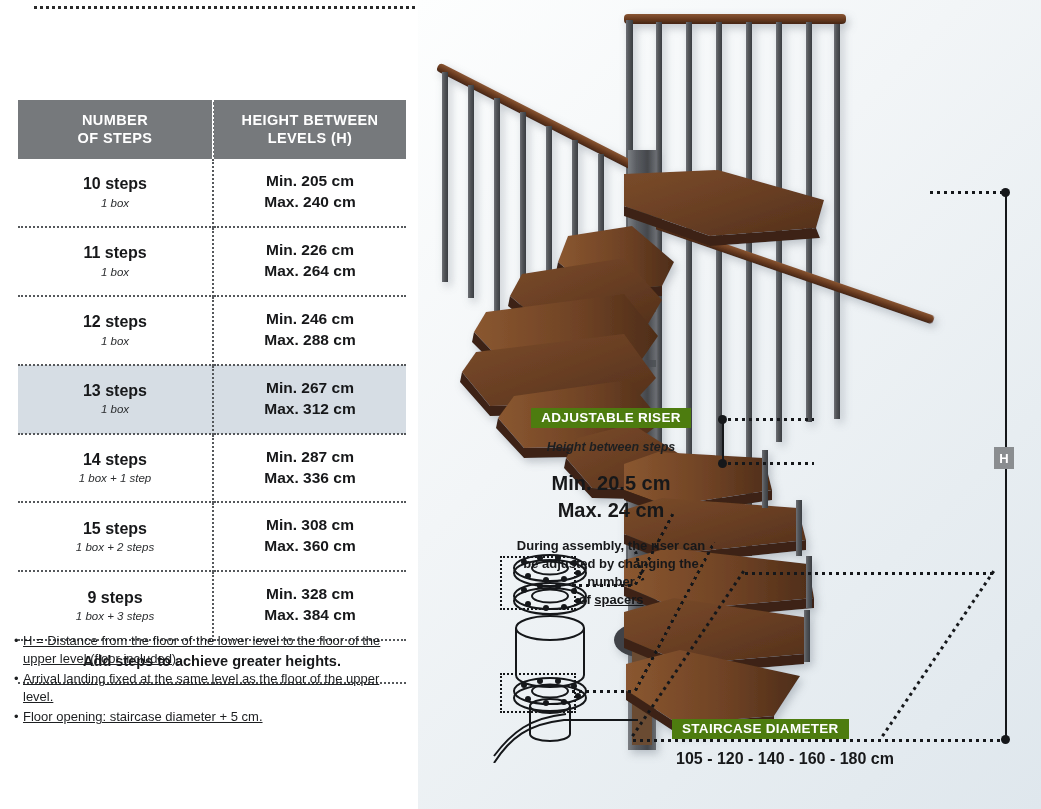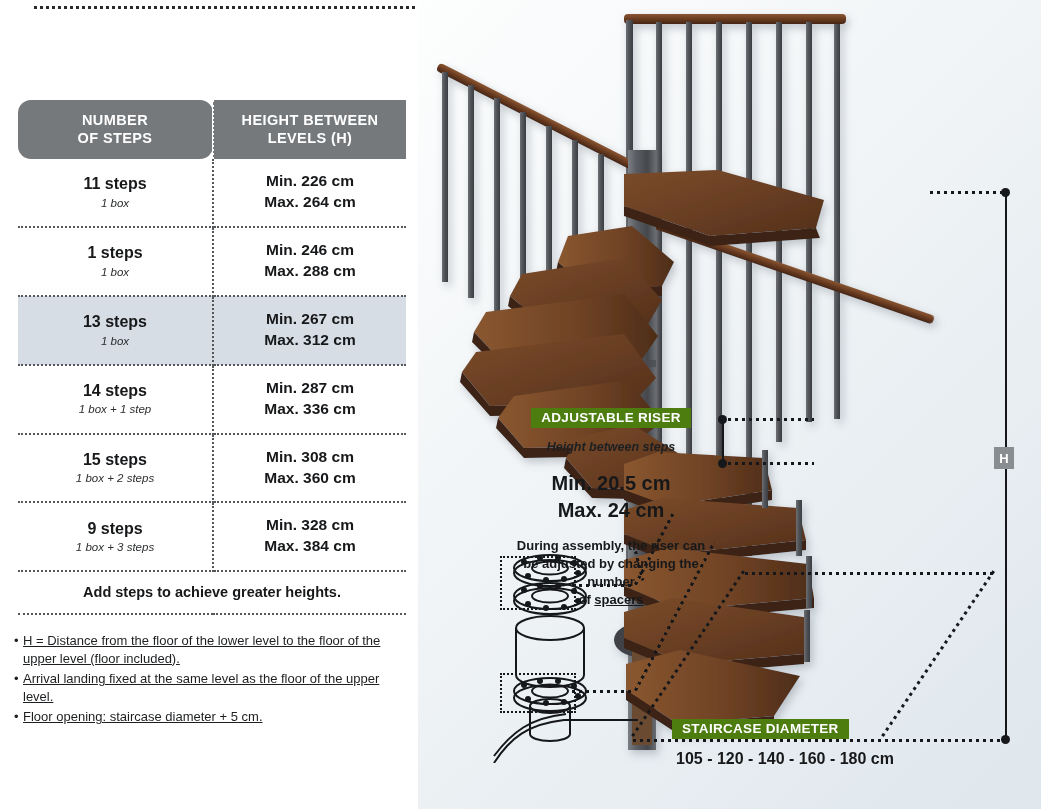--- a/index.html
+++ b/index.html
@@ -27,21 +27,21 @@
   .table-wrap{
     position:absolute;left:18px;top:100px;width:370px;
   }
   .tbl{border-collapse:collapse;width:370px;table-layout:fixed;}
   .tbl th{
     background:#76797c;color:#ffffff;
     font-size:14.5px;font-weight:bold;letter-spacing:.4px;
     padding:11px 4px 12px;line-height:1.25;text-align:center;
     border:0;
   }
-  .tbl th.c1{width:186px;border-radius:13px;}
+  .tbl th.c1{width:186px;}
   .tbl th.c2{width:184px;}
   .tbl td{
     text-align:center;padding:12px 4px 13px;
     border-bottom:2px dotted #55585b;
     vertical-align:middle;
   }
   .tbl tr:first-child th.c1{position:relative;}
   .tbl td.col-left{border-right:2px dotted #55585b;}
   .tbl th.c1{border-right:2px dotted #ffffff;}
   .tbl tr.row-hl td{background:#d6dde4;}
@@ -256,31 +256,41 @@
         </th>
         <th class="c2">
           <div>HEIGHT BETWEEN</div>
           <div>LEVELS (H)</div>
         </th>
       </tr>
     </thead>
     <tbody id="tbody">
         <tr>
           <td class="col-left">
+            <div class="steps">10 steps</div>
+            <div class="boxes">1 box</div>
+          </td>
+          <td>
+            <div class="hval">Min. 205 cm</div>
+            <div class="hval">Max. 240 cm</div>
+          </td>
+        </tr>
+        <tr>
+          <td class="col-left">
             <div class="steps">11 steps</div>
             <div class="boxes">1 box</div>
           </td>
           <td>
             <div class="hval">Min. 226 cm</div>
             <div class="hval">Max. 264 cm</div>
           </td>
         </tr>
         <tr>
           <td class="col-left">
-            <div class="steps">1 steps</div>
+            <div class="steps">12 steps</div>
             <div class="boxes">1 box</div>
           </td>
           <td>
             <div class="hval">Min. 246 cm</div>
             <div class="hval">Max. 288 cm</div>
           </td>
         </tr>
         <tr class="row-hl">
           <td class="col-left">
             <div class="steps">13 steps</div>

